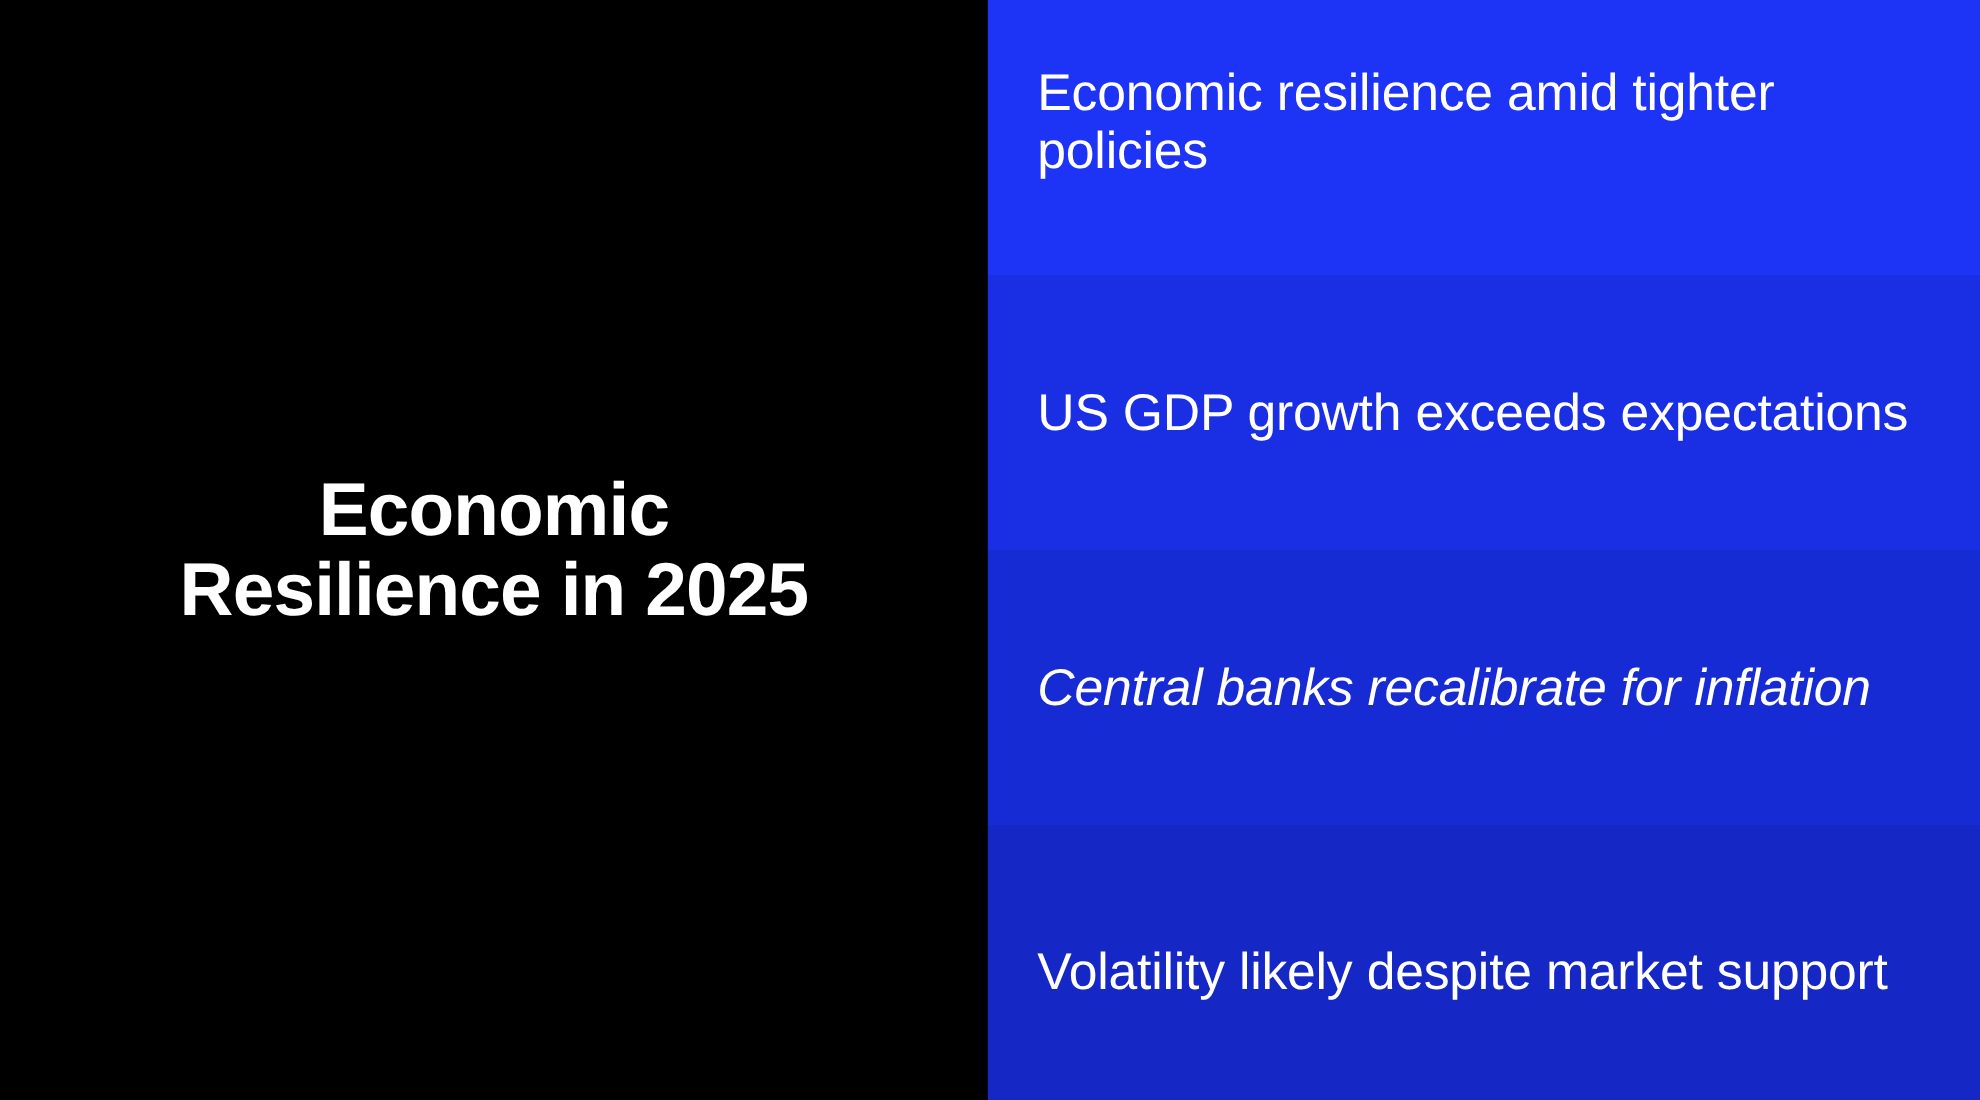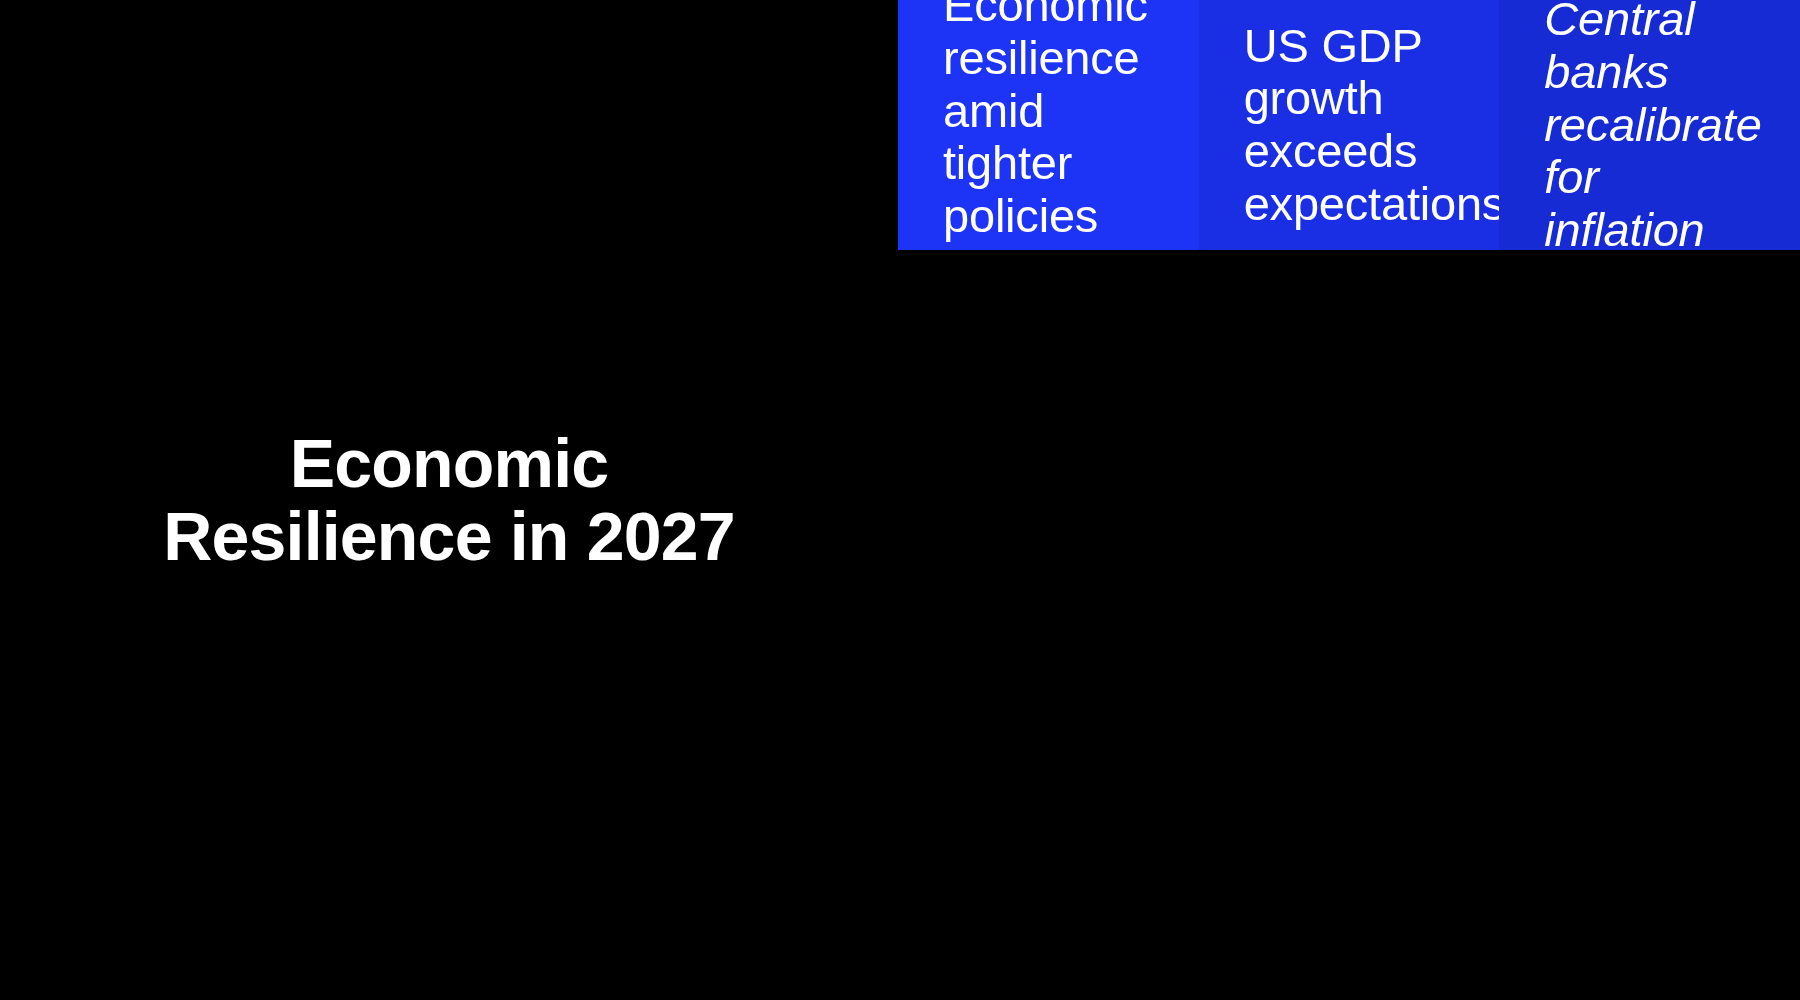--- a/index.html
+++ b/index.html
@@ -47,21 +47,21 @@
     max-width: 640px;
     word-wrap: break-word;
   }
 
   
   .points-panel {
     width: 902px;
     height: 1000px;
     flex: 0 0 902px;
     display: flex;
-    flex-direction: row;
+    flex-direction: column;
   }
 
   .point-band {
     flex: 1 1 250px;
     height: 250px;
     box-sizing: border-box;
     display: flex;
     align-items: center;
     padding: 0 45px;
     overflow: hidden;
@@ -81,33 +81,36 @@
   .point-band.band-1 { align-items: center; }
   .point-band.band-1 .point-text { transform: translateY(-14px); }
   .point-band.band-4 .point-text { transform: translateY(8px); }
 </style>
 </head>
 <body>
 
 <div class="slide" style="background-color: rgb(0, 0, 0);">
 
   <section class="title-panel" style="background-color: rgb(0, 0, 0);">
-    <h1 class="deck-title">Economic Resilience in 2027</h1>
+    <h1 class="deck-title">Economic Resilience in 2025</h1>
   </section>
 
   <section class="points-panel">
 
     <div class="point-band band-1" style="background-color: rgb(29, 51, 245);">
       <p class="point-text">Economic resilience amid tighter policies</p>
     </div>
 
     <div class="point-band band-2" style="background-color: rgb(26, 47, 228);">
       <p class="point-text">US GDP growth exceeds expectations</p>
     </div>
 
     <div class="point-band band-3" style="background-color: rgb(23, 43, 212); font-style: italic;">
       <p class="point-text">Central banks recalibrate for inflation</p>
     </div>
 
+    <div class="point-band band-4" style="background-color: rgb(21, 39, 196);">
+      <p class="point-text">Volatility likely despite market support</p>
+    </div>
 
   </section>
 
 </div>
 
 </body></html>

